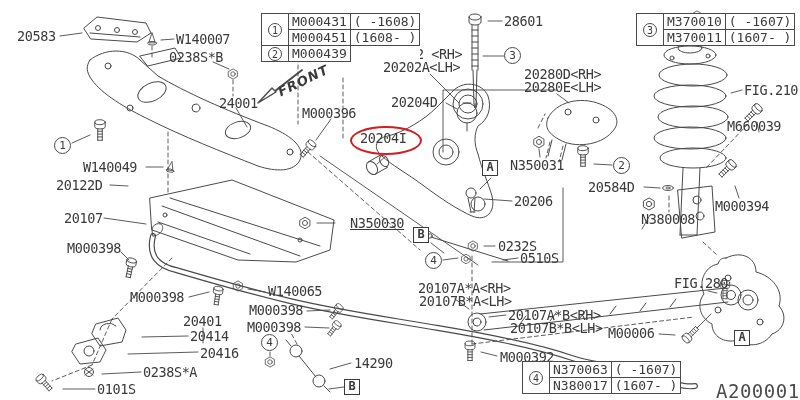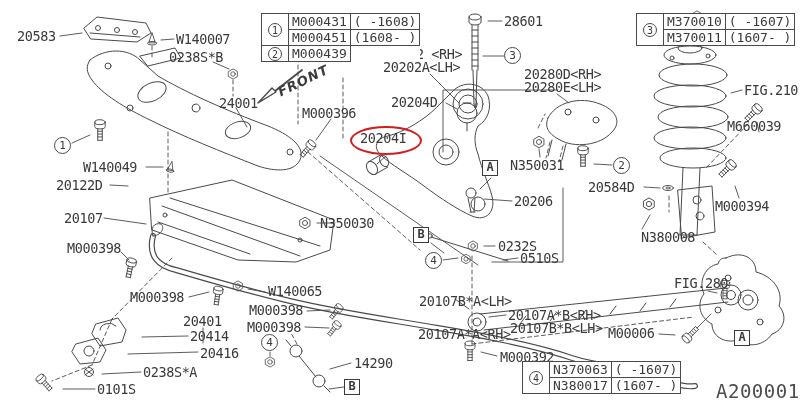--- a/index.html
+++ b/index.html
@@ -259,31 +259,31 @@
       <div class="co" style="left: 183px; top: 315px;">20401</div>
       <div class="co" style="left: 190px; top: 330px;">20414</div>
       <div class="co" style="left: 200px; top: 347px;">20416</div>
       <div class="co" style="left: 143px; top: 366px;">0238S*A</div>
       <div class="co" style="left: 97px; top: 383px;">0101S</div>
       <div class="co" style="left: 354px; top: 357px;">14290</div>
       <div class="co" style="left: 385px; top: 48px;">20202 &lt;RH&gt;</div>
       <div class="co" style="left: 383px; top: 61px;">20202A&lt;LH&gt;</div>
       <div class="co" style="left: 391px; top: 96px;">20204D</div>
       <div class="co" style="left: 360px; top: 132px;">20204I</div>
-      <div class="co" style="left: 320px; top: 217px;">N350030</div>
+      <div class="co" style="left: 350px; top: 217px; text-decoration: underline;">N350030</div>
       <div class="co" style="left: 504px; top: 15px;">28601</div>
       <div class="co" style="left: 524px; top: 68px;">20280D&lt;RH&gt;</div>
       <div class="co" style="left: 524px; top: 81px;">20280E&lt;LH&gt;</div>
       <div class="co" style="left: 510px; top: 159px;">N350031</div>
       <div class="co" style="left: 588px; top: 181px;">20584D</div>
       <div class="co" style="left: 514px; top: 195px;">20206</div>
-      <div class="co" style="left: 615px; top: 231px; padding-left: 26px;">N380008</div>
+      <div class="co" style="left: 615px; top: 213px; padding-left: 26px;">N380008</div>
       <div class="co" style="left: 498px; top: 240px;">0232S</div>
       <div class="co" style="left: 520px; top: 252px;">0510S</div>
-      <div class="co" style="left: 418px; top: 282px; margin-top: 46px;">20107A*A&lt;RH&gt;</div>
+      <div class="co" style="left: 418px; top: 282px;">20107A*A&lt;RH&gt;</div>
       <div class="co" style="left: 419px; top: 295px;">20107B*A&lt;LH&gt;</div>
       <div class="co" style="left: 508px; top: 309px;">20107A*B&lt;RH&gt;</div>
       <div class="co" style="left: 510px; top: 322px;">20107B*B&lt;LH&gt;</div>
       <div class="co" style="left: 500px; top: 351px;">M000392</div>
       <div class="co" style="left: 744px; top: 84px;">FIG.210</div>
       <div class="co" style="left: 727px; top: 120px;">M660039</div>
       <div class="co" style="left: 715px; top: 200px;">M000394</div>
       <div class="co" style="left: 654px; top: 277px; margin-left: 20px;">FIG.280</div>
       <div class="co" style="left: 608px; top: 327px;">M00006</div>
       <div class="co co-circle" style="left: 54px; top: 137px;">1</div>

